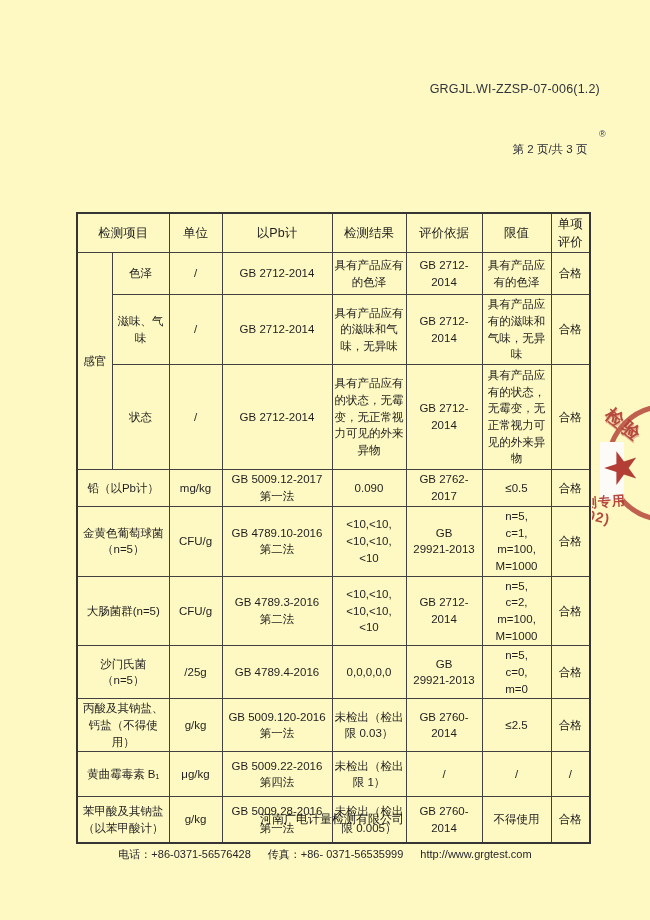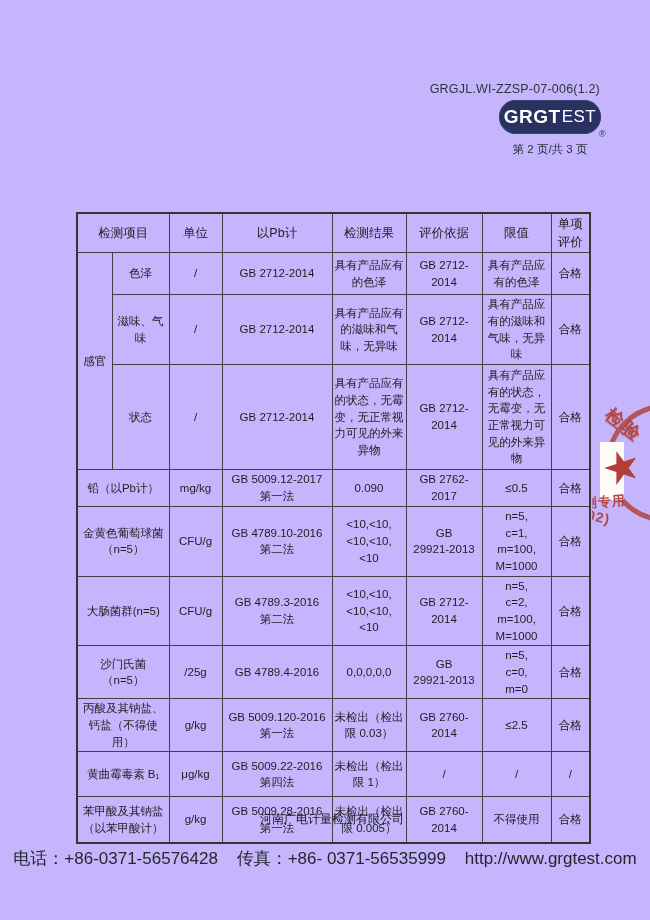--- a/index.html
+++ b/index.html
@@ -1,19 +1,19 @@
 <!DOCTYPE html>
 <html><head>
 <meta charset="utf-8">
 <style>
   * { margin:0; padding:0; box-sizing:border-box; }
   html,body { background:#e9e7e3; }
   .page {
     position:relative; width:650px; height:920px; margin:0 auto;
-    background:#c4b5fd; color:#222; overflow:hidden;
+    background:#fef9c3; color:#222; overflow:hidden;
     font-family:"Liberation Sans","DejaVu Sans",sans-serif;
   }
   .doc-code { position:absolute; top:82px; right:50px; font-size:12.5px; color:#30343c; letter-spacing:.2px; }
   .logo-pill {
     position:absolute; top:100px; left:499px; width:102px; height:34px;
     background:#28315f; border-radius:17px; color:#fff;
     display:flex; align-items:center; justify-content:center;
     box-shadow:0 0 0 1px #3a436f inset;
   }
   .logo-bold { font-weight:bold; font-size:19px; letter-spacing:.5px; }
@@ -46,21 +46,21 @@
   tr.r-pb  { height:37px;padding-left:48px; }
   tr.r-st  { height:65px; }
   tr.r-co  { height:68px; }
   tr.r-sa  { height:47px; }
   tr.r-pr  { height:45px; }
   tr.r-af  { height:45px; }
   tr.r-be  { height:46px; }
 
   .footer-company { position:absolute; top:811px; left:0; width:100%; text-align:center; font-weight:normal; font-size:12px; color:#171717;margin-left:7px; }
   .footer-address { position:absolute; top:832px; left:0; width:100%; text-align:center; font-size:11px; color:#26262c; }
-  .footer-contact { position:absolute; top:847px; left:0; width:100%; text-align:center; font-size:17px; color:#26262c; }
+  .footer-contact { position:absolute; top:847px; left:0; width:100%; text-align:center; font-size:11px; color:#26262c; }
   .footer-contact span { margin:0 7px; }
 
   .stamp { position:absolute; top:400px; right:0; width:58px; height:136px; overflow:hidden; }
   .stamp-ring {
     position:absolute; left:14px; top:4px; width:118px; height:118px;
     border:5px solid rgba(178,62,54,.82); border-radius:50%;
   }
   .stamp-gap { position:absolute; left:8px; top:42px; width:24px; height:58px; background:#fcfbf8; }
   .stamp-star {
     position:absolute; left:9px; top:46px; font-size:44px; line-height:1;
@@ -81,24 +81,20 @@
     color:rgba(178,62,54,.95); transform:rotate(12deg); letter-spacing:1px;
   }
 </style>
 </head>
 <body>
 
 <div class="page">
 
   <div class="doc-code">GRGJL.WI-ZZSP-07-006(1.2)</div>
 
-  <div class="logo-pill">
-    <span class="logo-bold">GRGT</span>
-      <span class="logo-light">EST</span>
-  </div>
   <div class="logo-reg">®</div>
 
   <div class="page-info">第 2 页/共 3 页</div>
 
 
 
   <table class="report">
     <colgroup>
       <col style="width:35px">
         <col style="width:57px">

